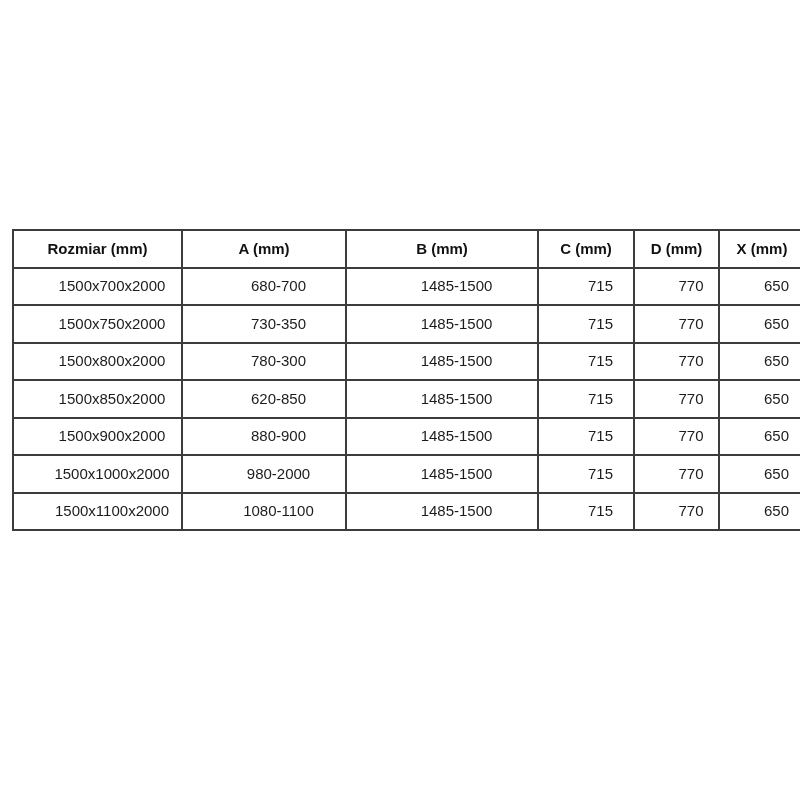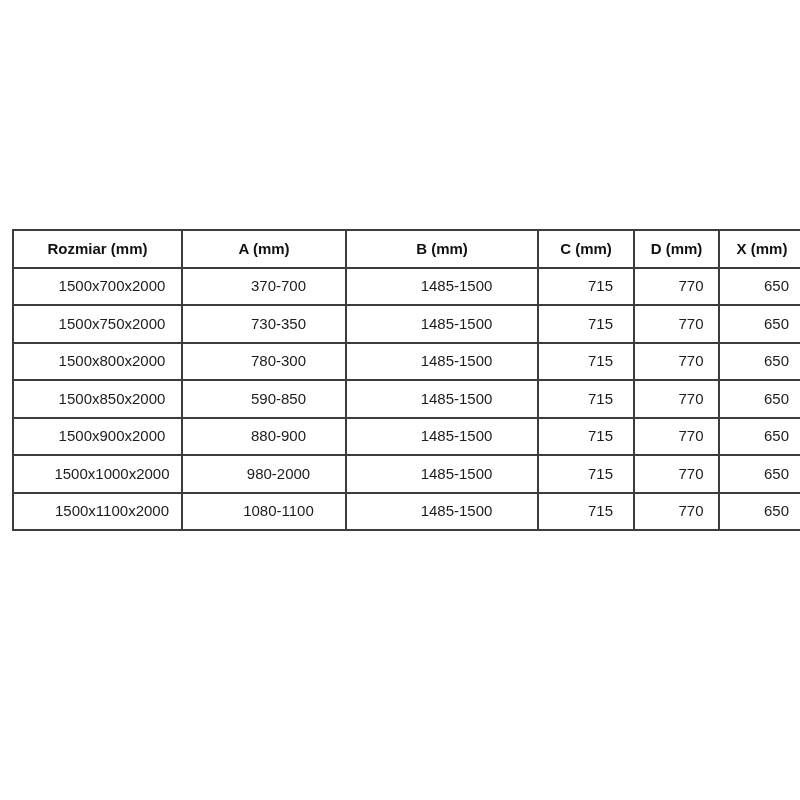--- a/index.html
+++ b/index.html
@@ -65,21 +65,21 @@
         <th>A (mm)</th>
         <th>B (mm)</th>
         <th>C (mm)</th>
         <th>D (mm)</th>
         <th>X (mm)</th>
       </tr>
     </thead>
     <tbody>
       <tr>
         <td>1500x700x2000</td>
-        <td>370-700</td>
+        <td>680-700</td>
         <td>1485-1500</td>
         <td>715</td>
         <td>770</td>
         <td>650</td>
       </tr>
       <tr>
         <td>1500x750x2000</td>
         <td>730-350</td>
         <td>1485-1500</td>
         <td>715</td>
@@ -89,21 +89,21 @@
       <tr>
         <td>1500x800x2000</td>
         <td>780-300</td>
         <td>1485-1500</td>
         <td>715</td>
         <td>770</td>
         <td>650</td>
       </tr>
       <tr>
         <td>1500x850x2000</td>
-        <td>590-850</td>
+        <td>620-850</td>
         <td>1485-1500</td>
         <td>715</td>
         <td>770</td>
         <td>650</td>
       </tr>
       <tr>
         <td>1500x900x2000</td>
         <td>880-900</td>
         <td>1485-1500</td>
         <td>715</td>

